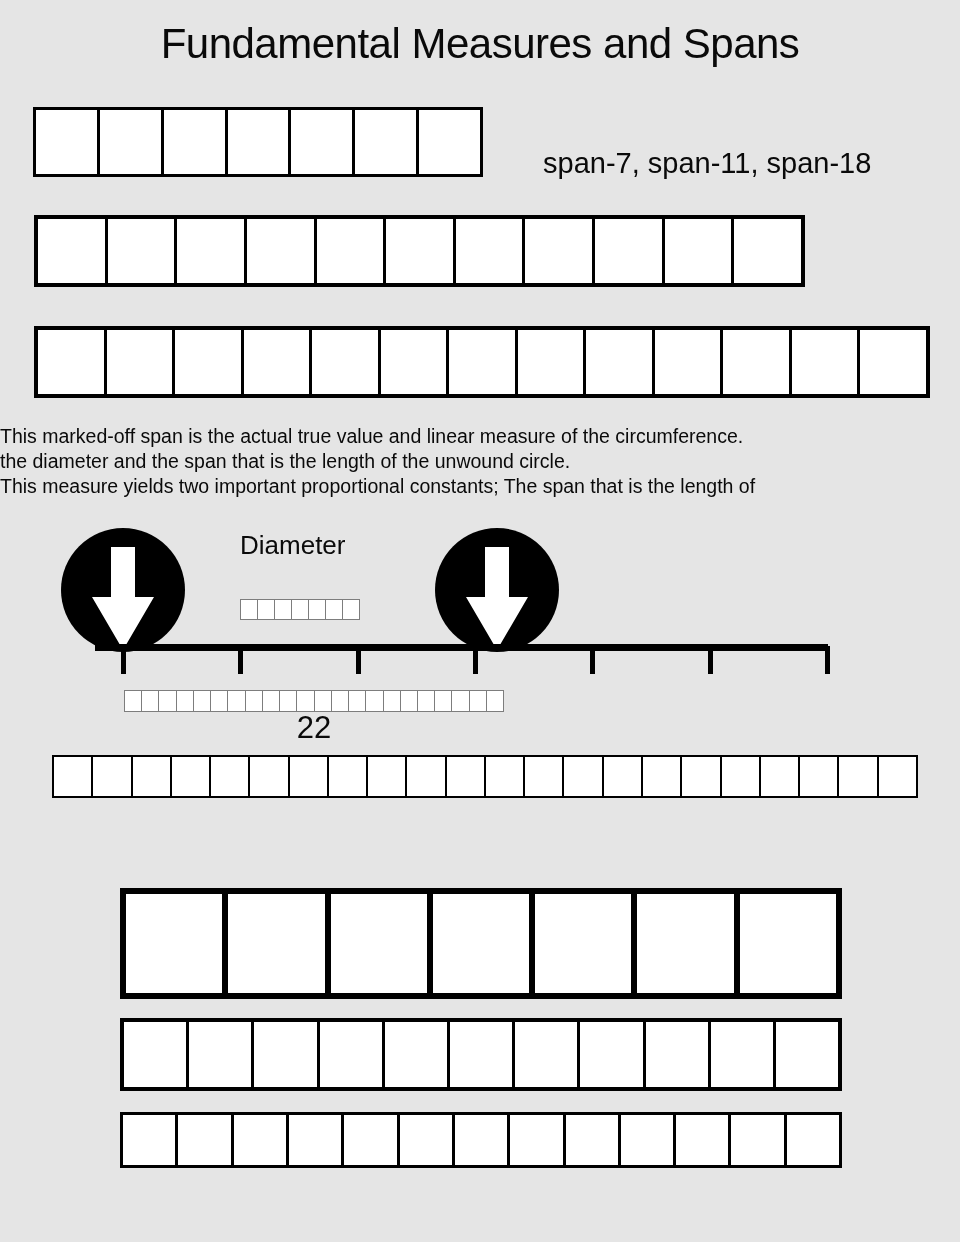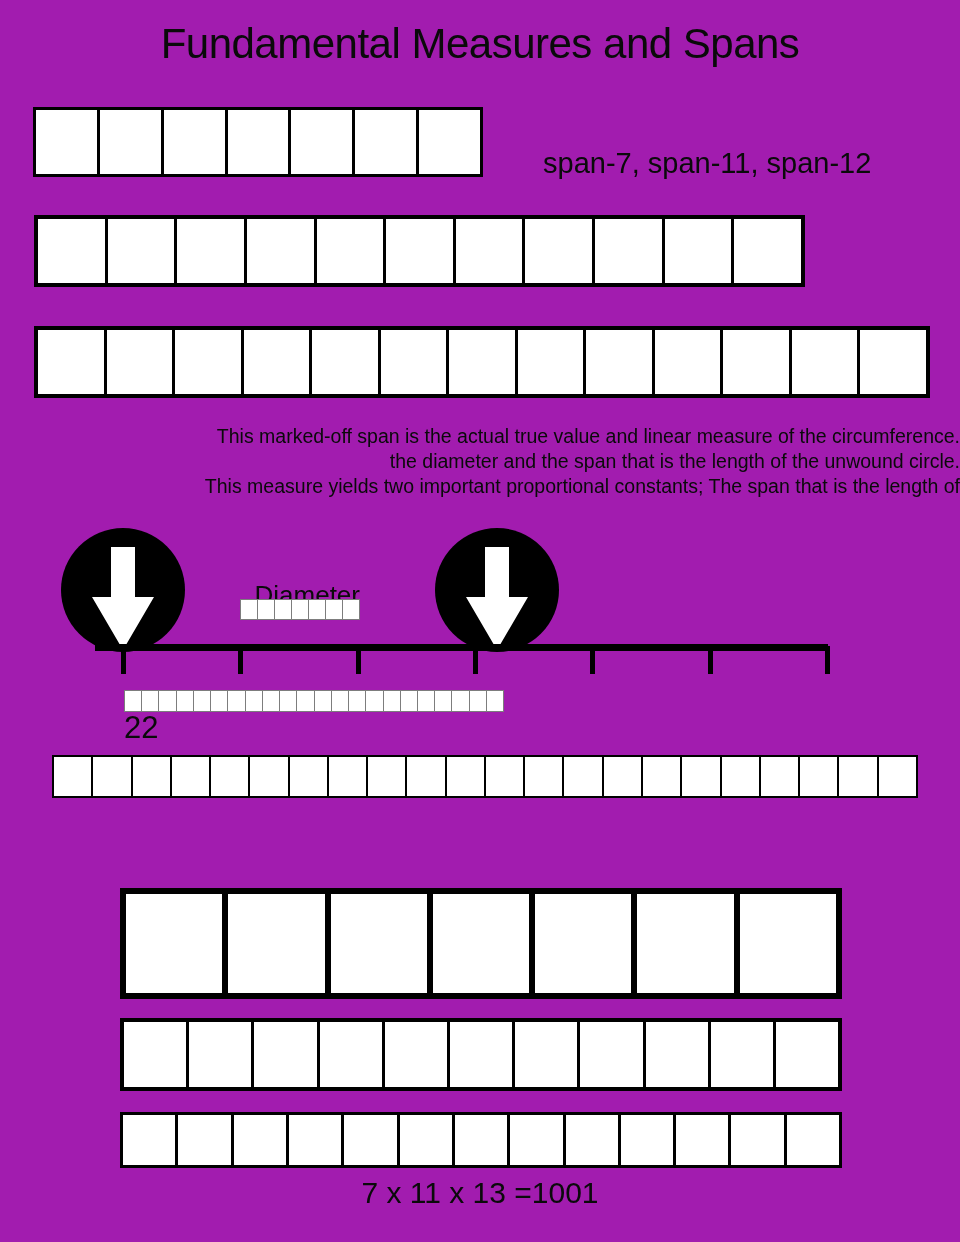--- a/index.html
+++ b/index.html
@@ -1,18 +1,18 @@
 <!DOCTYPE html>
 <html><head>
 <meta charset="utf-8">
 <style>
   * { box-sizing: border-box; }
   html, body { margin: 0; padding: 0; background: #ffffff; }
   body { font-family: "Liberation Sans", sans-serif; color: #0a0a0a; }
-  .page { position: relative; width: 960px; height: 1242px; background: #a21caf; overflow: hidden; }
+  .page { position: relative; width: 960px; height: 1242px; background: #e5e5e5; overflow: hidden; }
   .abs { position: absolute; }
 
   
   .strip { display: flex; background: #ffffff; }
   .strip .cell { flex: 1 1 0; background: #ffffff; }
   .strip .cell:last-child { border-right: none !important; }
 
   .bw1g { border: 1px solid #7d7d7d; }
   .bw1g .cell { border-right: 1px solid #7d7d7d; }
 
@@ -24,23 +24,23 @@
 
   .bw4 { border: 4px solid #000000; }
   .bw4 .cell { border-right: 3px solid #000000; }
 
   .bw6 { border: 6px solid #000000; }
   .bw6 .cell { border-right: 6px solid #000000; }
 
   
   .title { left: 0; width: 960px; top: 20px; text-align: center; font-size: 42px; letter-spacing: -0.5px; }
   .top-label { left: 543px; top: 147px; font-size: 29px; white-space: nowrap; }
-  .desc { left: 0; width: 960px; top: 424px; text-align: right; font-size: 19.5px; line-height: 25px; }
-  .diameter-label { left: 240px; top: 580px; width: 120px; text-align: right; font-size: 26px; }
-  .count-label { left: 124px; top: 710px; width: 380px; font-size: 31px; }
+  .desc { left: 0; width: 960px; top: 424px; text-align: left; font-size: 19.5px; line-height: 25px; }
+  .diameter-label { left: 240px; top: 530px; width: 120px; text-align: left; font-size: 26px; }
+  .count-label { left: 124px; top: 710px; width: 380px; text-align: center; font-size: 31px; }
   .uniform-heading { left: 0; width: 934px; top: 839px; text-align: center; font-size: 31px; }
   .formula { left: 0; width: 960px; top: 1176px; text-align: center; font-size: 30px; }
 
   
   .ruler-line { left: 95px; top: 644px; width: 733px; height: 7px; background: #000000; }
   .ticks { left: 121px; top: 646px; width: 709px; height: 28px; display: flex; justify-content: space-between; }
   .ticks .tick { width: 5px; height: 28px; background: #000000; }
 
   .circle-icon { width: 124px; height: 124px; }
 </style>
@@ -54,21 +54,21 @@
   <div class="abs strip bw3" style="left:33px; top:107px; width:450px; height:70px;">
       <div class="cell"></div>
       <div class="cell"></div>
       <div class="cell"></div>
       <div class="cell"></div>
       <div class="cell"></div>
       <div class="cell"></div>
       <div class="cell"></div>
     </div>
 
-  <div class="abs top-label">span-7, span-11, span-12</div>
+  <div class="abs top-label">span-7, span-11, span-18</div>
 
   <div class="abs strip bw4" style="left:34px; top:215px; width:771px; height:72px;">
       <div class="cell"></div>
       <div class="cell"></div>
       <div class="cell"></div>
       <div class="cell"></div>
       <div class="cell"></div>
       <div class="cell"></div>
       <div class="cell"></div>
       <div class="cell"></div>
@@ -222,15 +222,14 @@
       <div class="cell"></div>
       <div class="cell"></div>
       <div class="cell"></div>
       <div class="cell"></div>
       <div class="cell"></div>
       <div class="cell"></div>
       <div class="cell"></div>
       <div class="cell"></div>
     </div>
 
-  <div class="abs formula">7 x 11 x 13 =1001</div>
 
 </div>
 
 </body></html>

